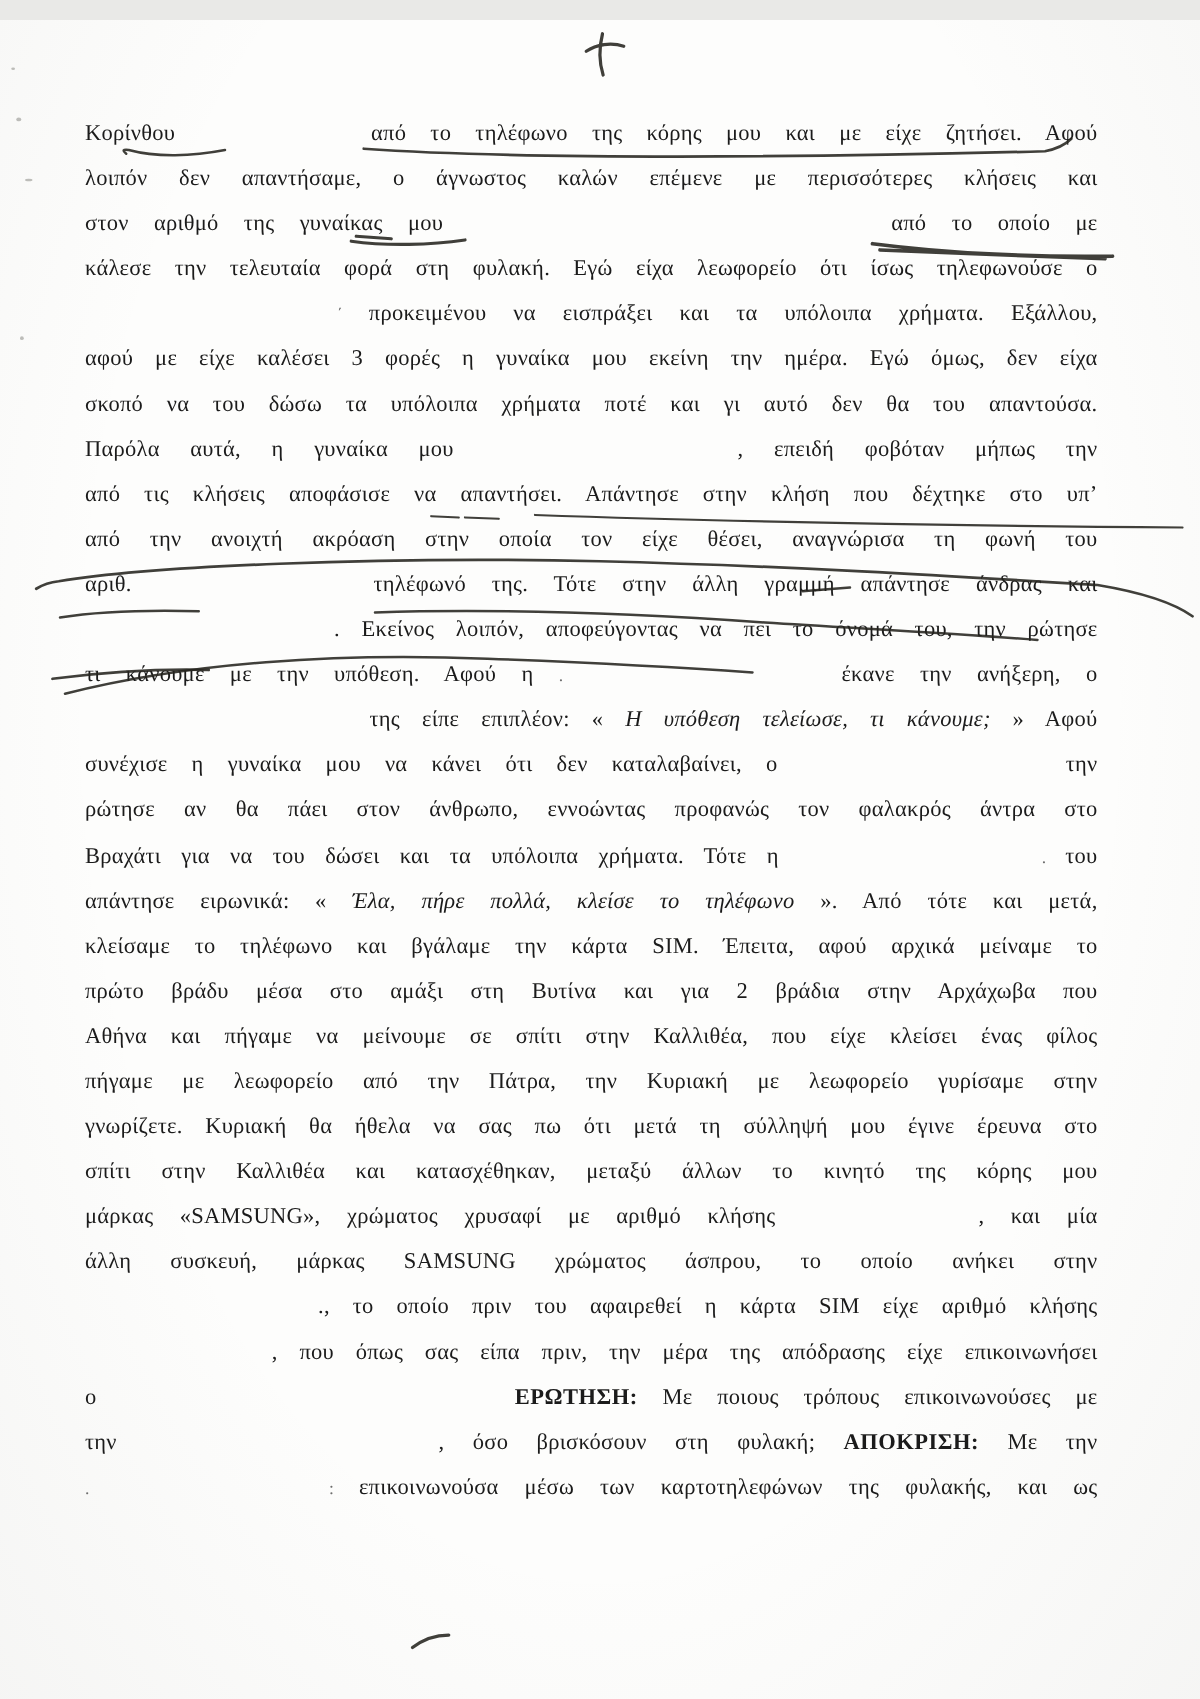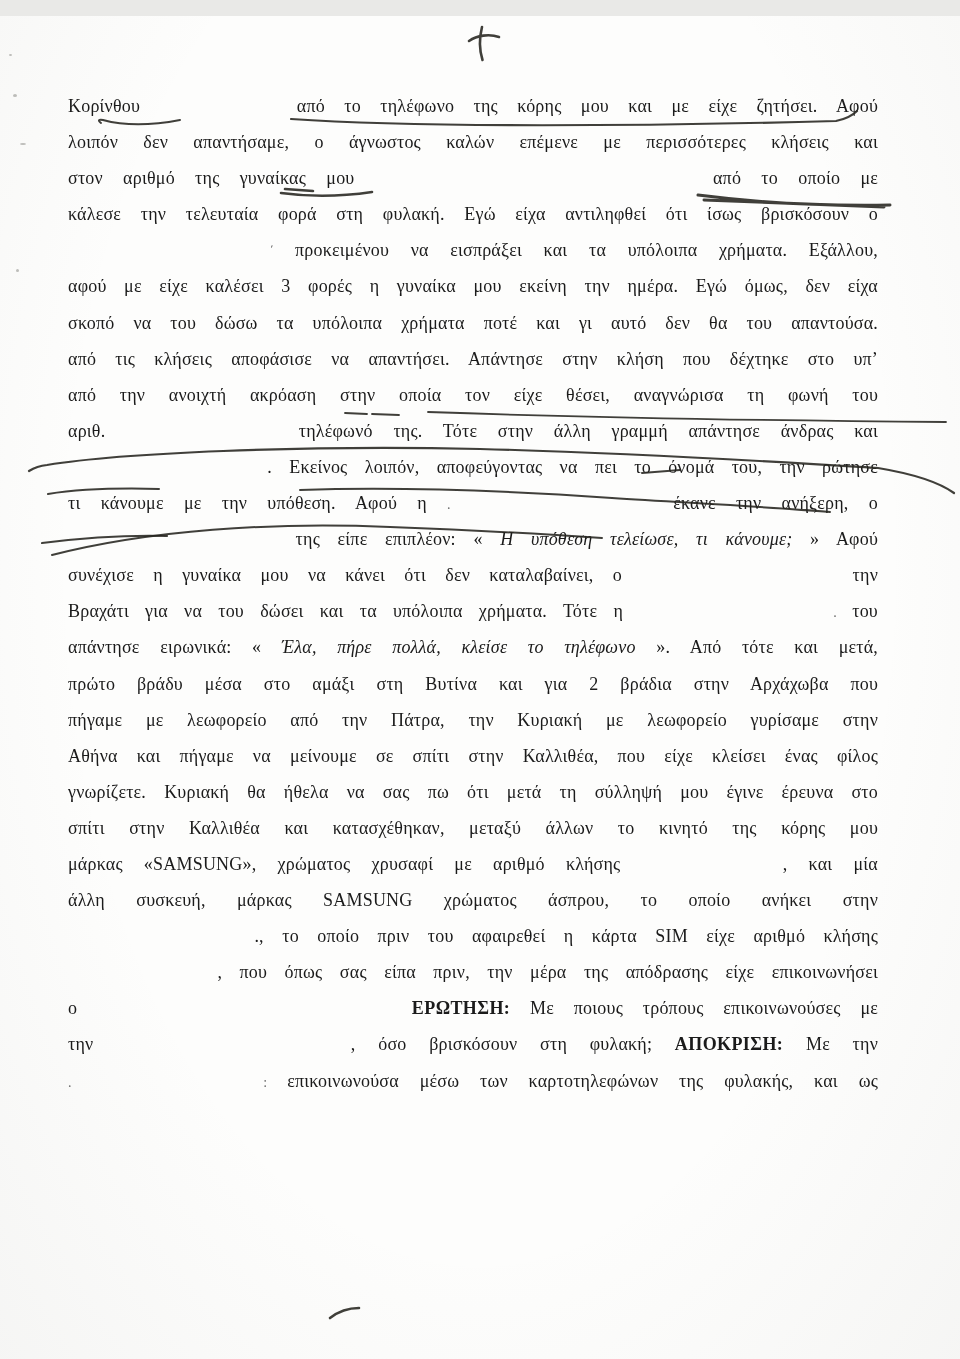--- a/index.html
+++ b/index.html
@@ -55,36 +55,39 @@
 </head>
 <body>
 
 <div class="page">
   <div class="paper-shade"></div>
 
   <div class="textblock">
       <div class="line"><span class="seg-n">Κορίνθου</span> <span class="gap" style="width: 118px;"></span> <span class="seg-n">από το τηλέφωνο της κόρης  μου και με είχε ζητήσει. Αφού</span> </div>
       <div class="line"><span class="seg-n">λοιπόν δεν απαντήσαμε, ο άγνωστος καλών επέμενε με περισσότερες κλήσεις και</span> </div>
       <div class="line"><span class="seg-n">στον αριθμό της γυναίκας μου</span> <span class="gap" style="width: 318px;"></span> <span class="seg-n">από το οποίο με</span> </div>
-      <div class="line"><span class="seg-n">κάλεσε την τελευταία φορά στη φυλακή. Εγώ είχα αντιληφθεί ότι ίσως βρισκόσουν ο</span> </div>
+      <div class="line"><span class="seg-n">κάλεσε την τελευταία φορά στη φυλακή. Εγώ είχα λεωφορείο ότι ίσως τηλεφωνούσε ο</span> </div>
       <div class="line"><span class="gap" style="width: 180px;"></span> <span class="seg-f">΄ </span> <span class="seg-n">προκειμένου να εισπράξει και τα υπόλοιπα χρήματα. Εξάλλου,</span> </div>
       <div class="line"><span class="seg-n">αφού με είχε καλέσει 3 φορές η γυναίκα μου εκείνη την ημέρα. Εγώ όμως, δεν είχα</span> </div>
       <div class="line"><span class="seg-n">σκοπό να του δώσω τα υπόλοιπα χρήματα ποτέ και γι αυτό δεν θα του απαντούσα.</span> </div>
+      <div class="line"><span class="seg-n">Παρόλα αυτά, η γυναίκα μου</span> <span class="gap" style="width: 178px;"></span> <span class="seg-n">, επειδή φοβόταν μήπως την</span> </div>
       <div class="line"><span class="seg-n">από τις κλήσεις αποφάσισε να απαντήσει. Απάντησε στην κλήση που δέχτηκε στο υπ’</span> </div>
       <div class="line"><span class="seg-n">από την ανοιχτή ακρόαση στην οποία τον είχε θέσει, αναγνώρισα τη φωνή του</span> </div>
       <div class="line"><span class="seg-n">αριθ.</span> <span class="gap" style="width: 152px;"></span> <span class="seg-n">τηλέφωνό της. Τότε στην άλλη γραμμή απάντησε άνδρας και</span> </div>
       <div class="line"><span class="gap" style="width: 182px;"></span> <span class="seg-n">. Εκείνος λοιπόν, αποφεύγοντας να πει το όνομά του, την ρώτησε</span> </div>
       <div class="line"><span class="seg-n">τι κάνουμε με την υπόθεση. Αφού η</span> <span class="seg-f"> .</span> <span class="gap" style="width: 182px;"></span> <span class="seg-n">έκανε την ανήξερη, ο</span> </div>
       <div class="line"><span class="gap" style="width: 210px;"></span> <span class="seg-n">της είπε επιπλέον: «</span> <span class="seg-i">Η υπόθεση τελείωσε, τι κάνουμε;</span> <span class="seg-n">» Αφού</span> </div>
       <div class="line"><span class="seg-n">συνέχισε η γυναίκα μου να κάνει ότι δεν καταλαβαίνει, ο</span> <span class="gap" style="width: 192px;"></span> <span class="seg-n">την</span> </div>
+      <div class="line"><span class="seg-n">ρώτησε αν θα πάει στον άνθρωπο, εννοώντας προφανώς τον φαλακρός άντρα στο</span> </div>
       <div class="line"><span class="seg-n">Βραχάτι για να του δώσει και τα υπόλοιπα χρήματα. Τότε η</span> <span class="gap" style="width: 178px;"></span> <span class="seg-f">. </span> <span class="seg-n">του</span> </div>
       <div class="line"><span class="seg-n">απάντησε ειρωνικά: «</span> <span class="seg-i">Έλα, πήρε πολλά, κλείσε το τηλέφωνο</span> <span class="seg-n">». Από τότε και μετά,</span> </div>
+      <div class="line"><span class="seg-n">κλείσαμε το τηλέφωνο και βγάλαμε την κάρτα SIM. Έπειτα, αφού αρχικά μείναμε το</span> </div>
       <div class="line"><span class="seg-n">πρώτο βράδυ μέσα στο αμάξι στη Βυτίνα και για 2 βράδια στην Αρχάχωβα που</span> </div>
+      <div class="line"><span class="seg-n">Αθήνα και πήγαμε να μείνουμε σε σπίτι στην Καλλιθέα, που είχε κλείσει ένας φίλος</span> </div>
       <div class="line"><span class="seg-n">πήγαμε με λεωφορείο από την Πάτρα, την Κυριακή με λεωφορείο γυρίσαμε στην</span> </div>
-      <div class="line"><span class="seg-n">Αθήνα και πήγαμε να μείνουμε σε σπίτι στην Καλλιθέα, που είχε κλείσει ένας φίλος</span> </div>
       <div class="line"><span class="seg-n">γνωρίζετε. Κυριακή θα ήθελα να σας πω ότι μετά τη σύλληψή μου έγινε έρευνα στο</span> </div>
       <div class="line"><span class="seg-n">σπίτι στην Καλλιθέα και κατασχέθηκαν, μεταξύ άλλων το κινητό της κόρης μου</span> </div>
       <div class="line"><span class="seg-n">μάρκας «SAMSUNG», χρώματος χρυσαφί με αριθμό κλήσης</span> <span class="gap" style="width: 120px;"></span> <span class="seg-n">, και μία</span> </div>
       <div class="line"><span class="seg-n">άλλη συσκευή, μάρκας SAMSUNG χρώματος άσπρου, το οποίο ανήκει στην</span> </div>
       <div class="line"><span class="gap" style="width: 168px;"></span> <span class="seg-n">., το οποίο πριν του αφαιρεθεί η κάρτα SIM είχε αριθμό κλήσης</span> </div>
       <div class="line"><span class="gap" style="width: 132px;"></span> <span class="seg-n">, που όπως σας είπα πριν, την μέρα της απόδρασης είχε επικοινωνήσει</span> </div>
       <div class="line"><span class="seg-n">ο</span> <span class="gap" style="width: 295px;"></span> <span class="seg-b">ΕΡΩΤΗΣΗ:</span> <span class="seg-n">Με ποιους τρόπους επικοινωνούσες με</span> </div>
       <div class="line"><span class="seg-n">την</span> <span class="gap" style="width: 212px;"></span> <span class="seg-n">, όσο βρισκόσουν στη φυλακή; </span> <span class="seg-b">ΑΠΟΚΡΙΣΗ:</span> <span class="seg-n">Με την</span> </div>
       <div class="line"><span class="seg-f">.</span> <span class="gap" style="width: 150px;"></span> <span class="seg-f">: </span> <span class="seg-n">επικοινωνούσα μέσω των καρτοτηλεφώνων της φυλακής, και ως</span> </div>
     </div>

